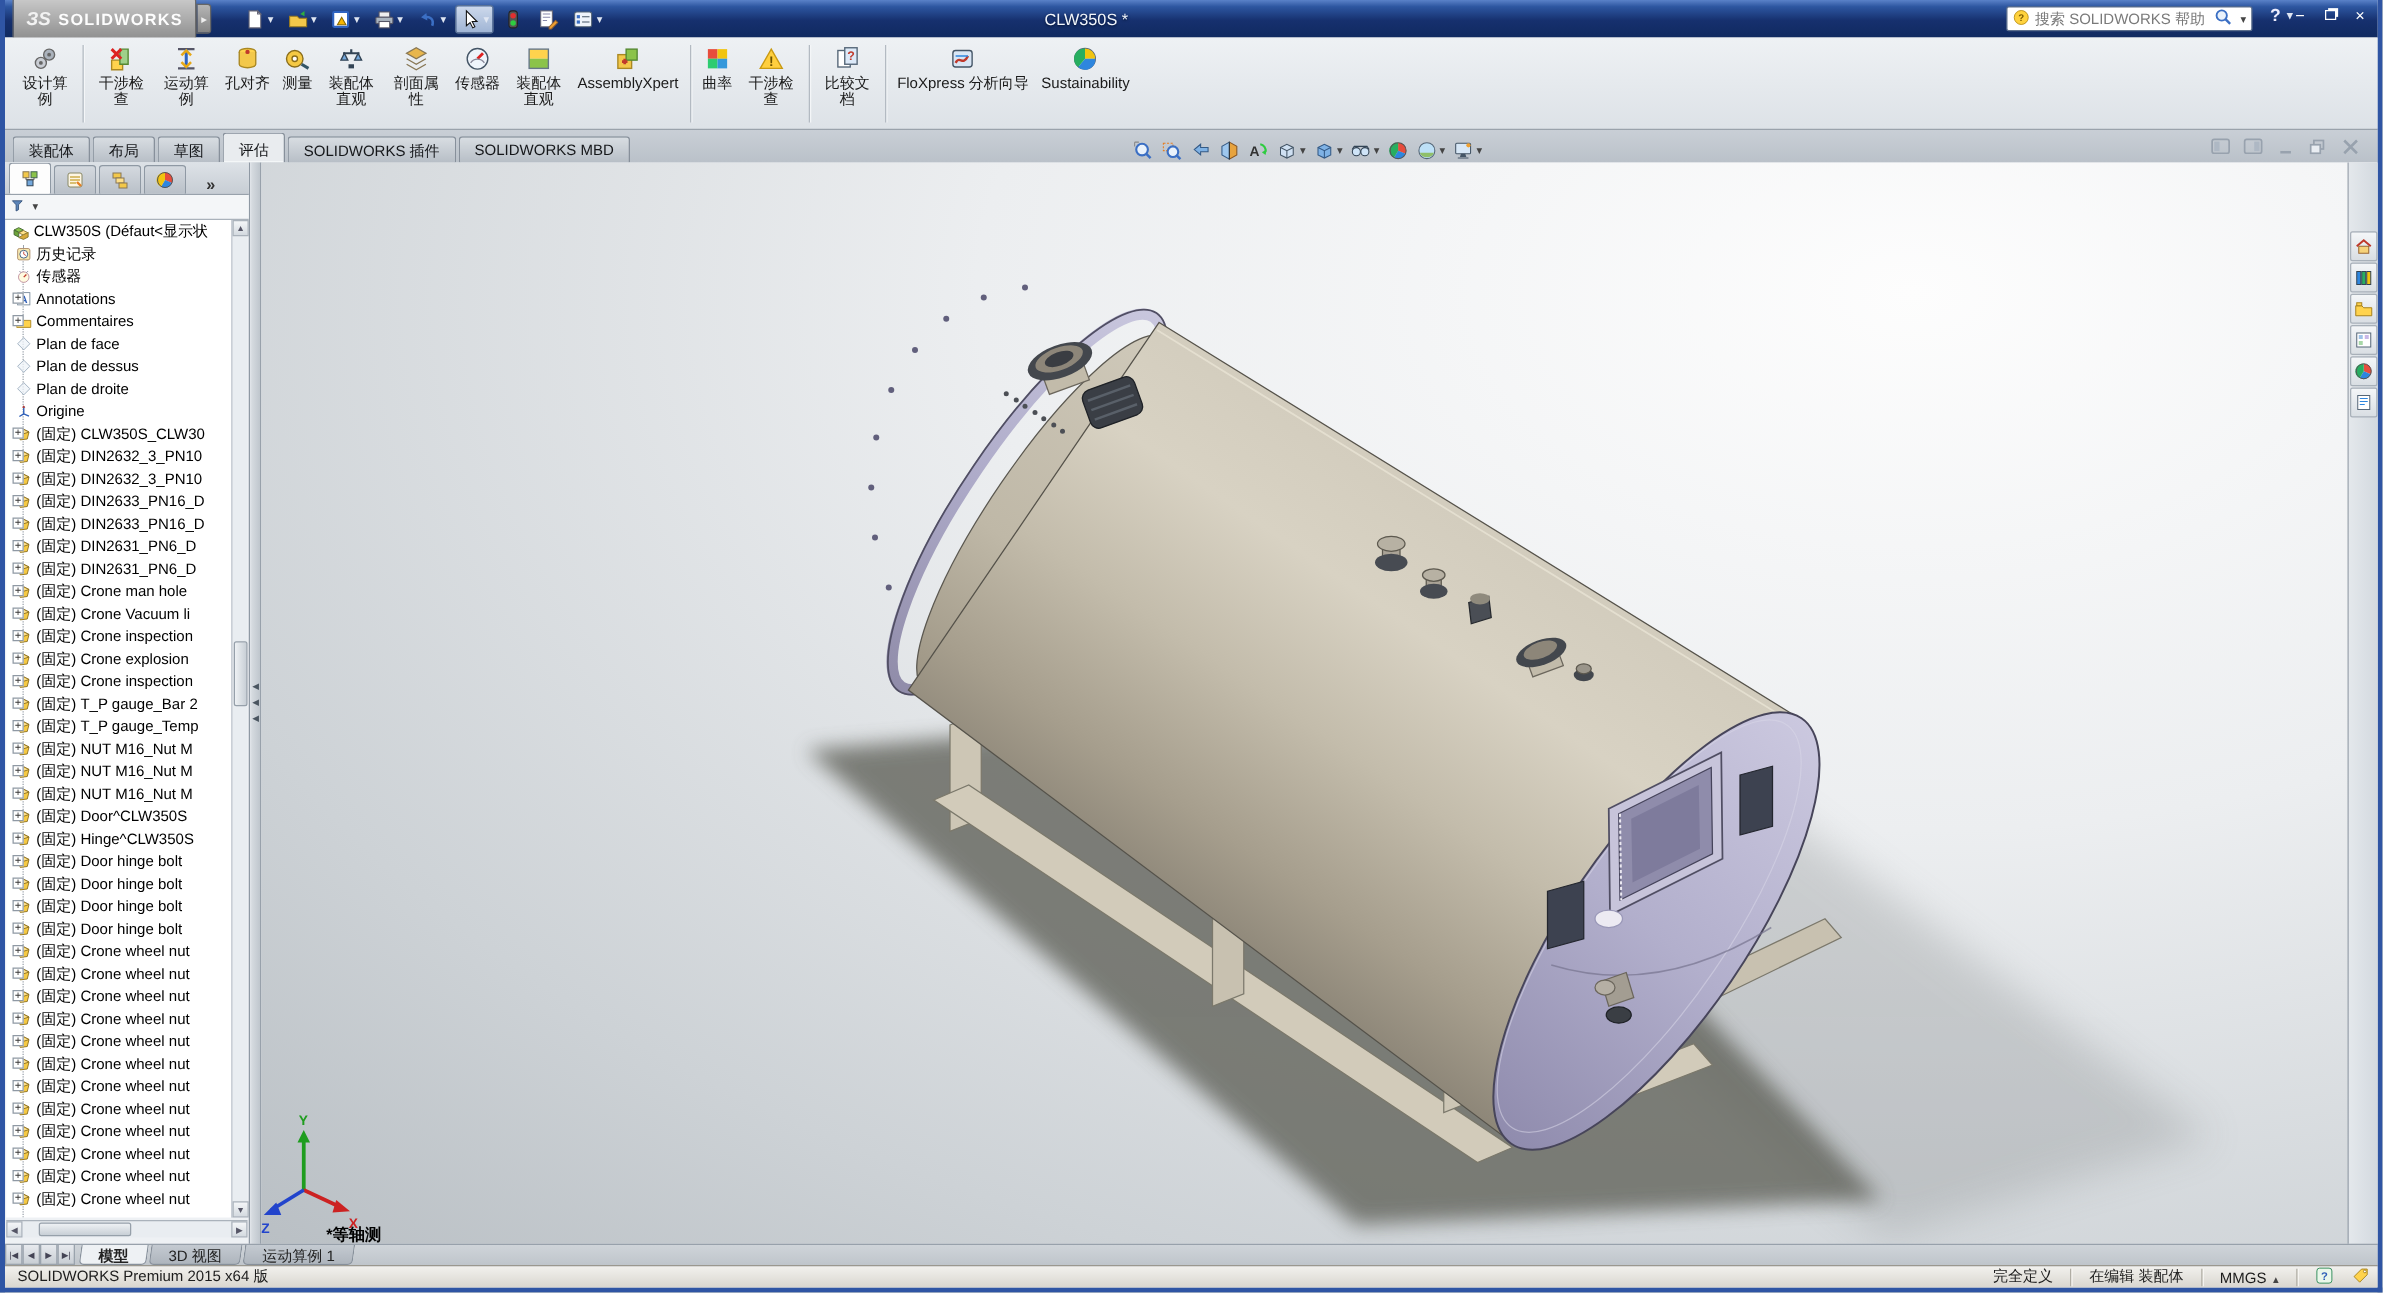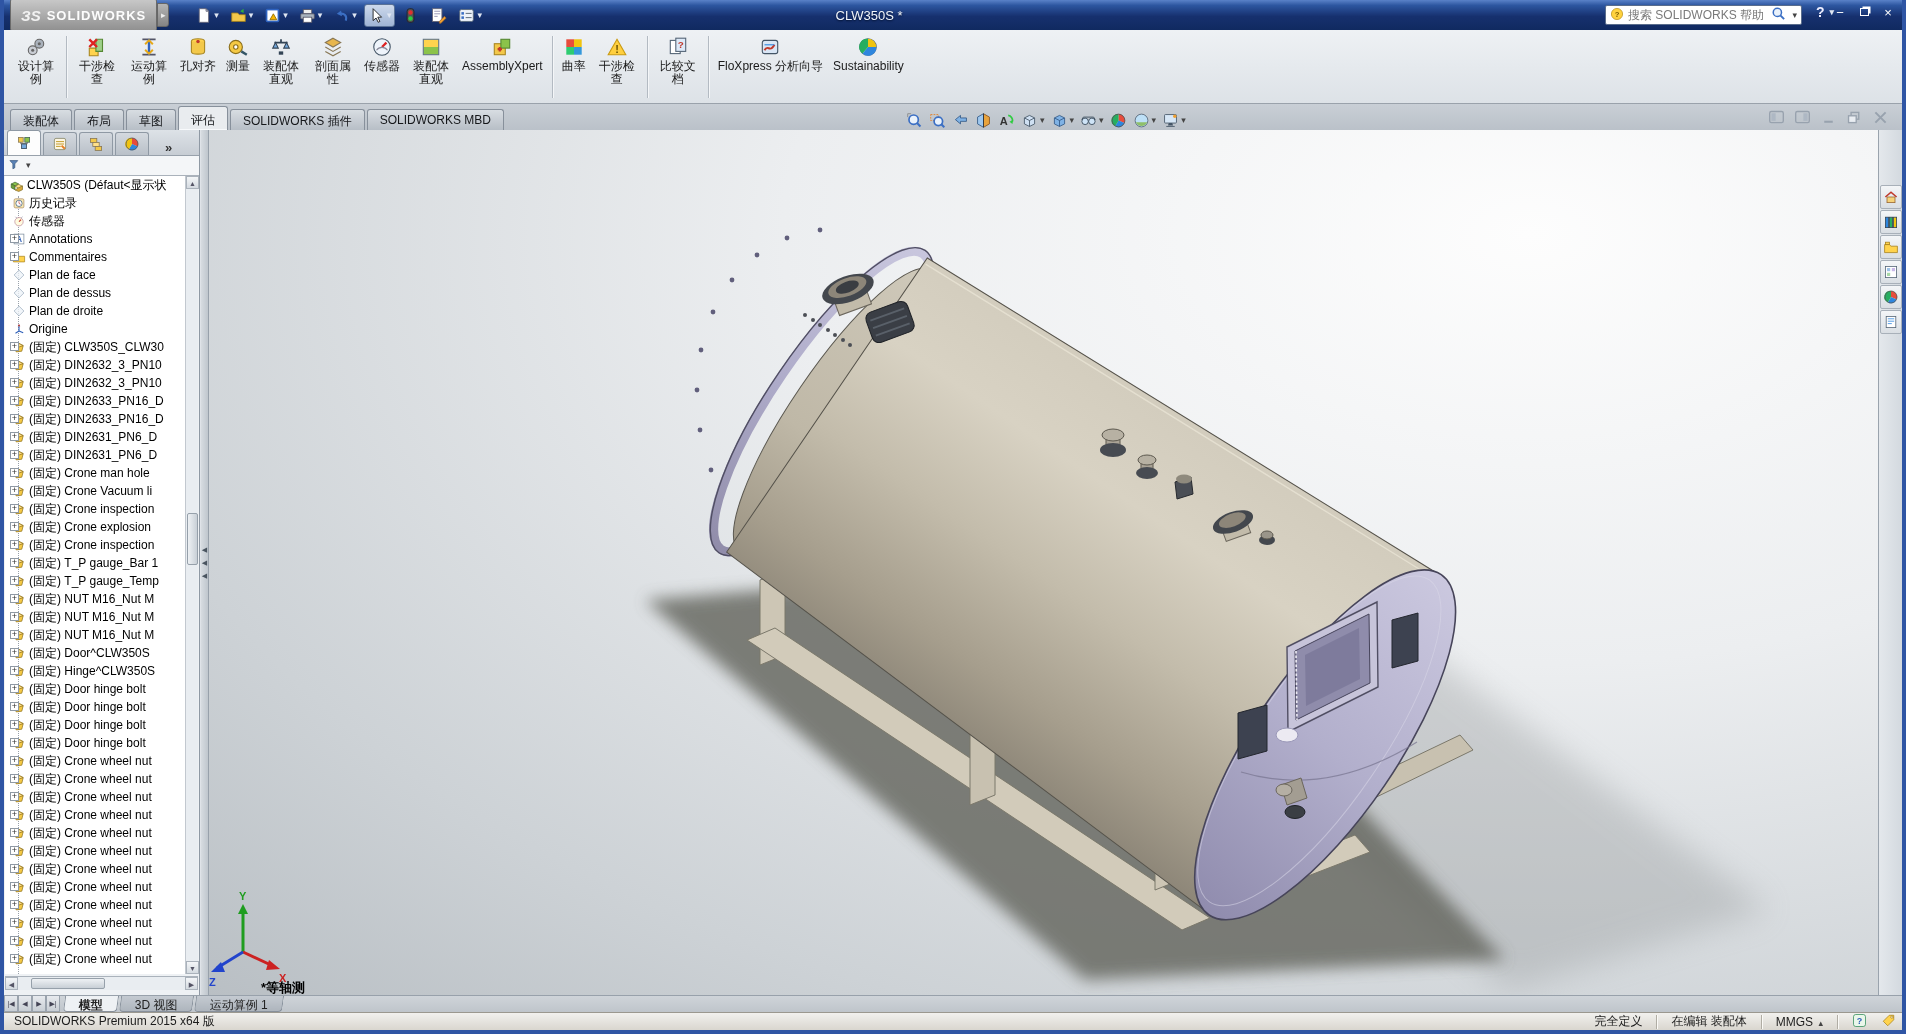--- a/index.html
+++ b/index.html
@@ -786,21 +786,21 @@
             <span class="tlabel">(固定) Crone inspection</span>
           </div>
           <div class="trow">
             <span class="plus">+</span>
             <span class="ic" style="width:14px;height:14px">
               <svg viewBox="0 0 20 20">
                 <path d="M4 12l6-7 6 3-2 8-8 1z" fill="#f5c944" stroke="#8a6d1a"></path>
                 <path d="M10 5l6 3-6 2-3.5-2z" fill="#ffe08a" stroke="#8a6d1a"></path>
               </svg>
             </span>
-            <span class="tlabel">(固定) T_P gauge_Bar 1</span>
+            <span class="tlabel">(固定) T_P gauge_Bar 2</span>
           </div>
           <div class="trow">
             <span class="plus">+</span>
             <span class="ic" style="width:14px;height:14px">
               <svg viewBox="0 0 20 20">
                 <path d="M4 12l6-7 6 3-2 8-8 1z" fill="#f5c944" stroke="#8a6d1a"></path>
                 <path d="M10 5l6 3-6 2-3.5-2z" fill="#ffe08a" stroke="#8a6d1a"></path>
               </svg>
             </span>
             <span class="tlabel">(固定) T_P gauge_Temp</span>

